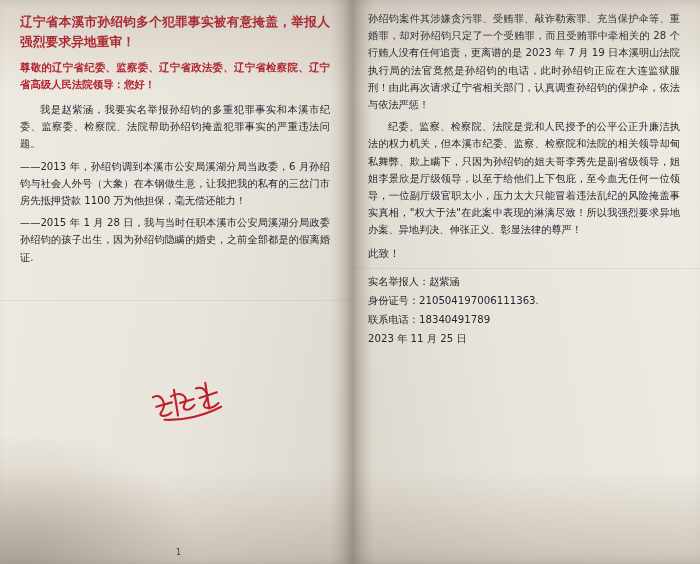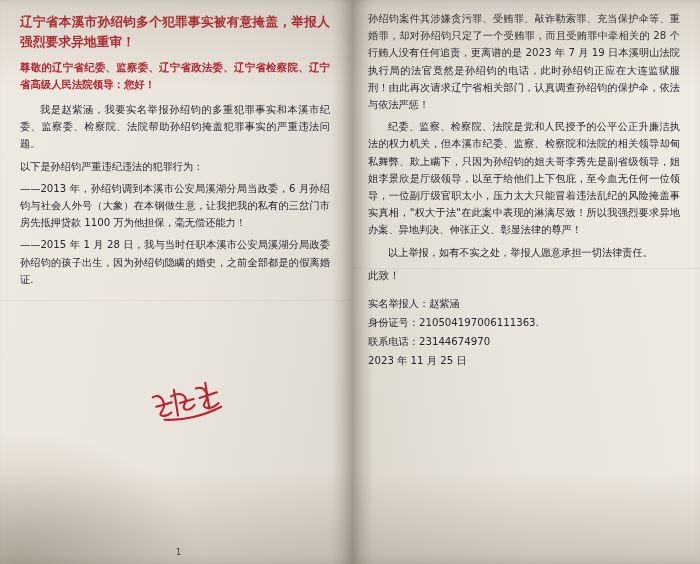--- a/index.html
+++ b/index.html
@@ -148,39 +148,37 @@
 
 <div id="page">
 
   <div class="sheet" id="sheet-left"></div>
   <div class="sheet" id="sheet-right"></div>
 
   <div class="col" id="col-left">
     <div class="title">辽宁省本溪市孙绍钧多个犯罪事实被有意掩盖，举报人强烈要求异地重审！</div>
     <div class="salutation">尊敬的辽宁省纪委、监察委、辽宁省政法委、辽宁省检察院、辽宁省高级人民法院领导：您好！</div>
     <div class="para indent">我是赵紫涵，我要实名举报孙绍钧的多重犯罪事实和本溪市纪委、监察委、检察院、法院帮助孙绍钧掩盖犯罪事实的严重违法问题。</div>
-    <div class="para">以下是孙绍钧严重违纪违法的犯罪行为：</div>
     <div class="para">——2013 年，孙绍钧调到本溪市公安局溪湖分局当政委，6 月孙绍钧与社会人外号（大象）在本钢做生意，让我把我的私有的三岔门市房先抵押贷款 1100 万为他担保，毫无偿还能力！</div>
     <div class="para">——2015 年 1 月 28 日，我与当时任职本溪市公安局溪湖分局政委孙绍钧的孩子出生，因为孙绍钧隐瞒的婚史，之前全部都是的假离婚证.</div>
   </div>
 
   <div class="col" id="col-right">
     <div class="para">孙绍钧案件其涉嫌贪污罪、受贿罪、敲诈勒索罪、充当保护伞等、重婚罪，却对孙绍钧只定了一个受贿罪，而且受贿罪中牵相关的 28 个行贿人没有任何追责，更离谱的是 2023 年 7 月 19 日本溪明山法院执行局的法官竟然是孙绍钧的电话，此时孙绍钧正应在大连监狱服刑！由此再次请求辽宁省相关部门，认真调查孙绍钧的保护伞，依法与依法严惩！</div>
     <div class="para indent">纪委、监察、检察院、法院是党和人民授予的公平公正升廉洁执法的权力机关，但本溪市纪委、监察、检察院和法院的相关领导却甸私舞弊、欺上瞒下，只因为孙绍钧的姐夫哥李秀先是副省级领导，姐姐李景欣是厅级领导，以至于给他们上下包庇，至今血无任何一位领导，一位副厅级官职太小，压力太大只能冒着违法乱纪的风险掩盖事实真相，"权大于法"在此案中表现的淋漓尽致！所以我强烈要求异地办案、异地判决、伸张正义、彰显法律的尊严！</div>
-    <div class="para indent">以上举报，如有不实之处，举报人愿意承担一切法律责任。</div>
     <div class="closing">此致！</div>
     <div class="sign-block">
       <div class="sign-line">
         <span>实名举报人：</span><span>赵紫涵</span>
       </div>
       <div class="sign-line">
         <span>身份证号：</span><span>210504197006111363.</span>
       </div>
       <div class="sign-line">
-        <span>联系电话：</span><span>23144674970</span>
+        <span>联系电话：</span><span>18340491789</span>
       </div>
       <div class="sign-line">2023 年 11 月 25 日</div>
     </div>
   </div>
 
   <div id="seal">
     <svg width="74" height="40" viewBox="0 0 74 40">
       <g stroke="#c0202a" stroke-width="2.1" fill="none" stroke-linecap="round">
         <path d="M4 10 C12 6, 18 18, 10 26 C6 30, 14 32, 20 28"></path>
         <path d="M6 20 L22 18"></path>

